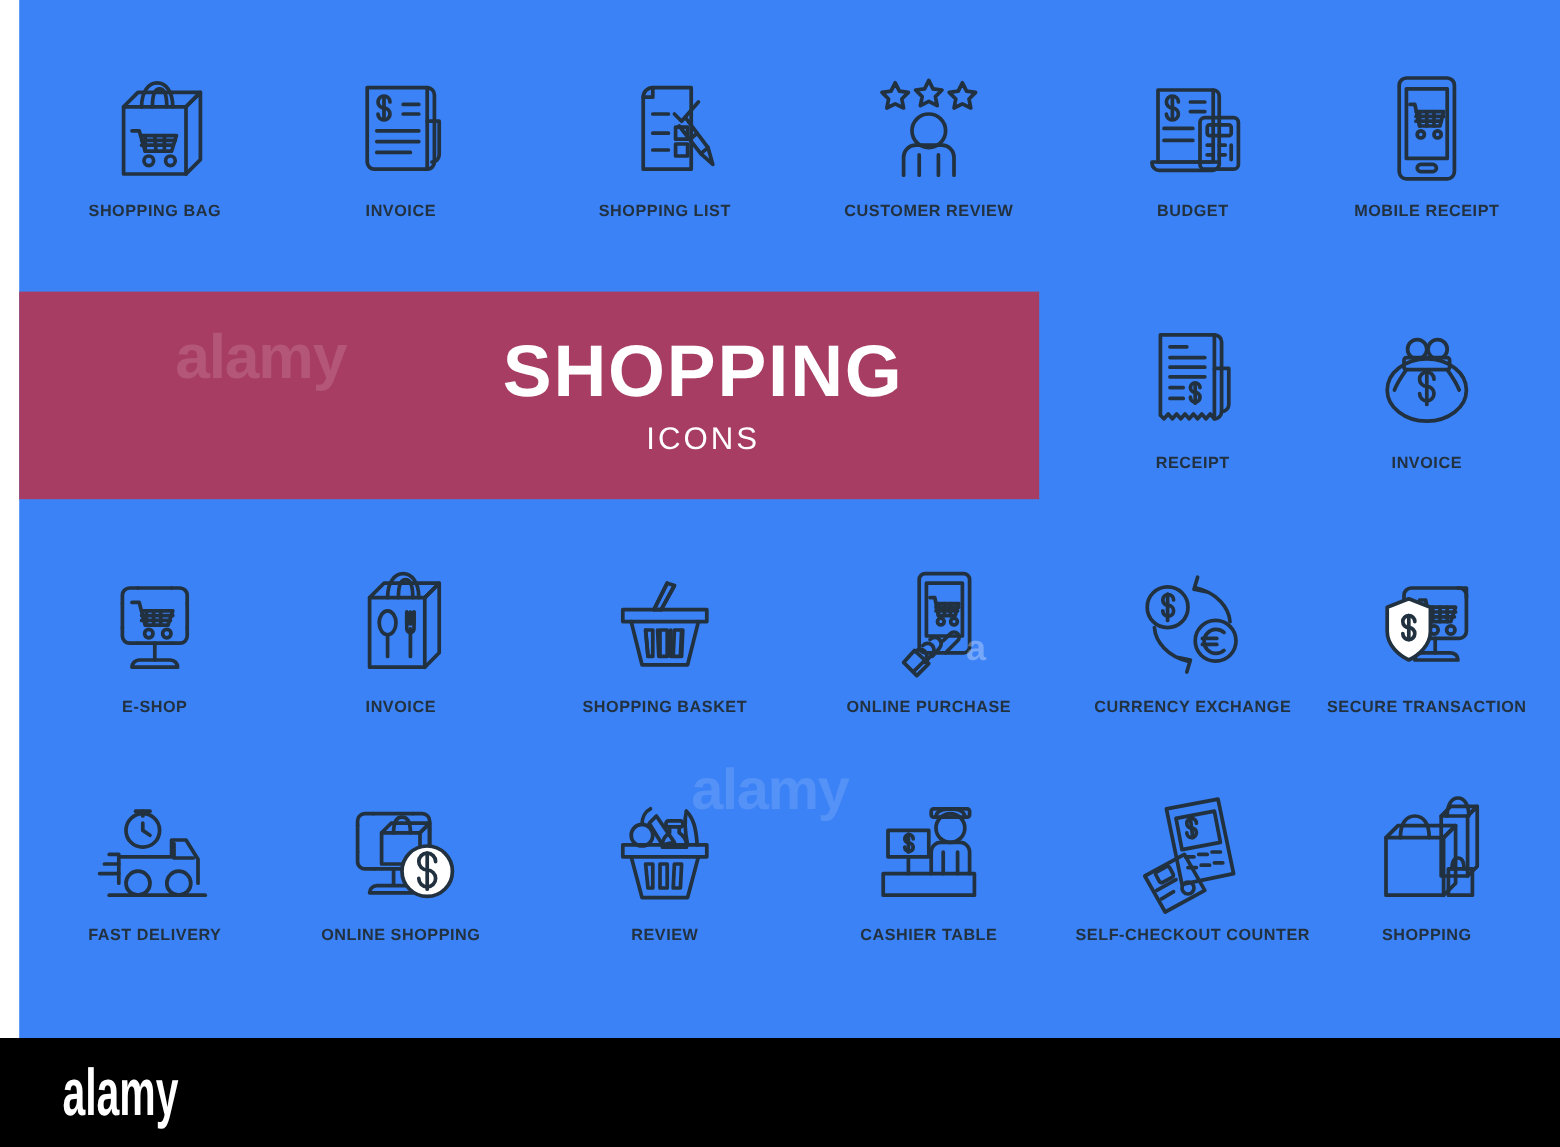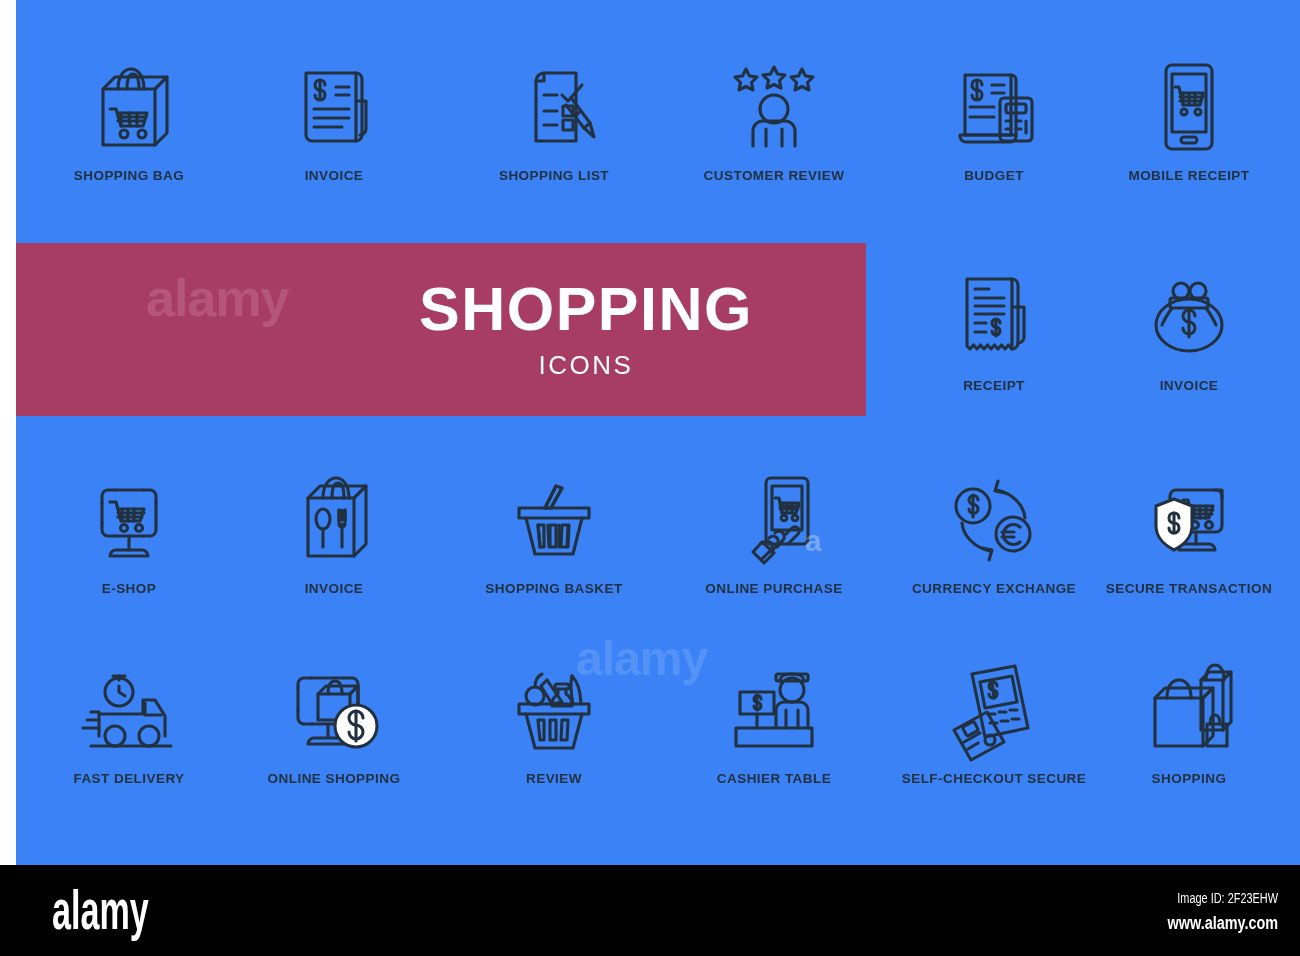--- a/index.html
+++ b/index.html
@@ -549,21 +549,21 @@
   <path d="M46 56 h7 M57 54 h7 M68 52 h7"></path>
   <path d="M48 65 h7 M59 63 h7 M70 61 h7"></path>
   <path d="M12 72 L45 54 L62 84 L29 102 Z"></path>
   <rect x="22" y="66" width="13" height="10" rx="2" transform="rotate(-28 28 71)"></rect>
   <path d="M22 84 L38 75"></path>
   <path d="M26 91 L36 85"></path>
   <circle cx="48" cy="82" r="5"></circle>
  </g>
           </svg>
         </div>
-        <div class="icon-label">SELF-CHECKOUT SECURE</div>
+        <div class="icon-label">SELF-CHECKOUT COUNTER</div>
       </div>
       <div class="icon-cell col-5 row-3">
         <div class="icon-art">
           <svg width="104" height="104" viewBox="0 0 104 104">
  <g fill="none" stroke="#22313f" stroke-width="3.1" stroke-linecap="round" stroke-linejoin="round">
   <path d="M64 22 L86 22 L86 72 L64 72 Z"></path>
   <path d="M64 22 L72 14 L94 14 L86 22"></path>
   <path d="M86 22 L94 14 L94 64 L86 72"></path>
   <path d="M69 22 C69 12 73 7 78 7 C83 7 87 12 87 22"></path>
   <path d="M18 40 L66 40 L66 88 L18 88 Z"></path>
@@ -587,17 +587,13 @@
     <div class="wm" id="wm-a-right">a</div>
     <div class="wm" id="wm-banner-bottom">alamy</div>
   </div>
 
   <div class="wm" id="wm-badge">alamy</div>
 
 </div>
 
 <div id="footer">
   <div id="footer-logo">alamy</div>
-  <div id="footer-right">
-    <div id="footer-imageid">Image ID: 2F23EHW</div>
-    <div id="footer-url">www.alamy.com</div>
-  </div>
 </div>
 
 </body></html>

